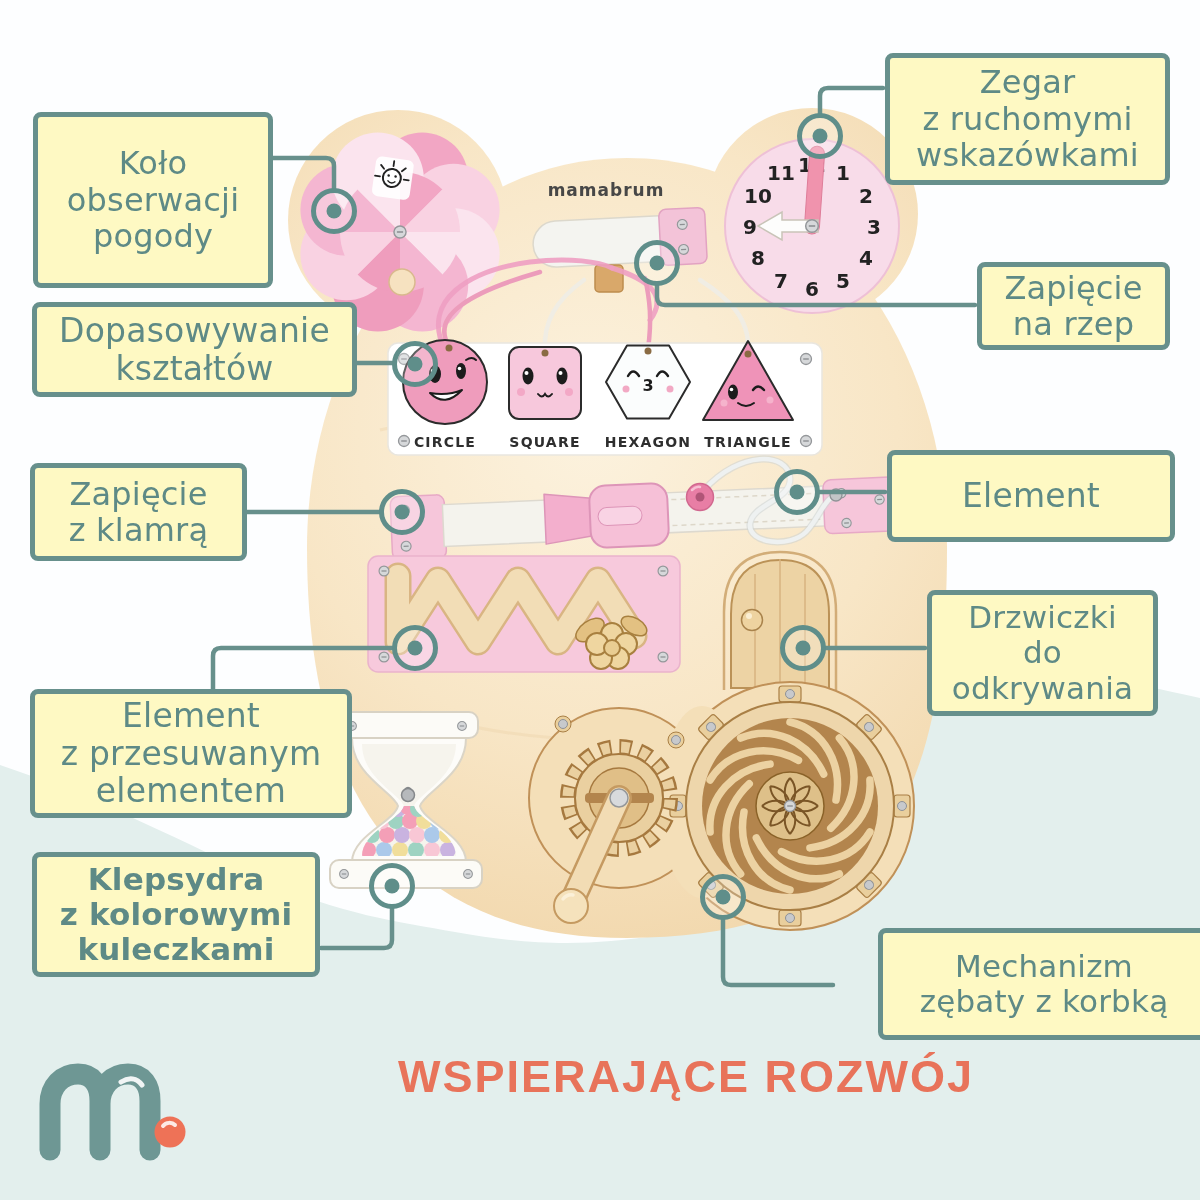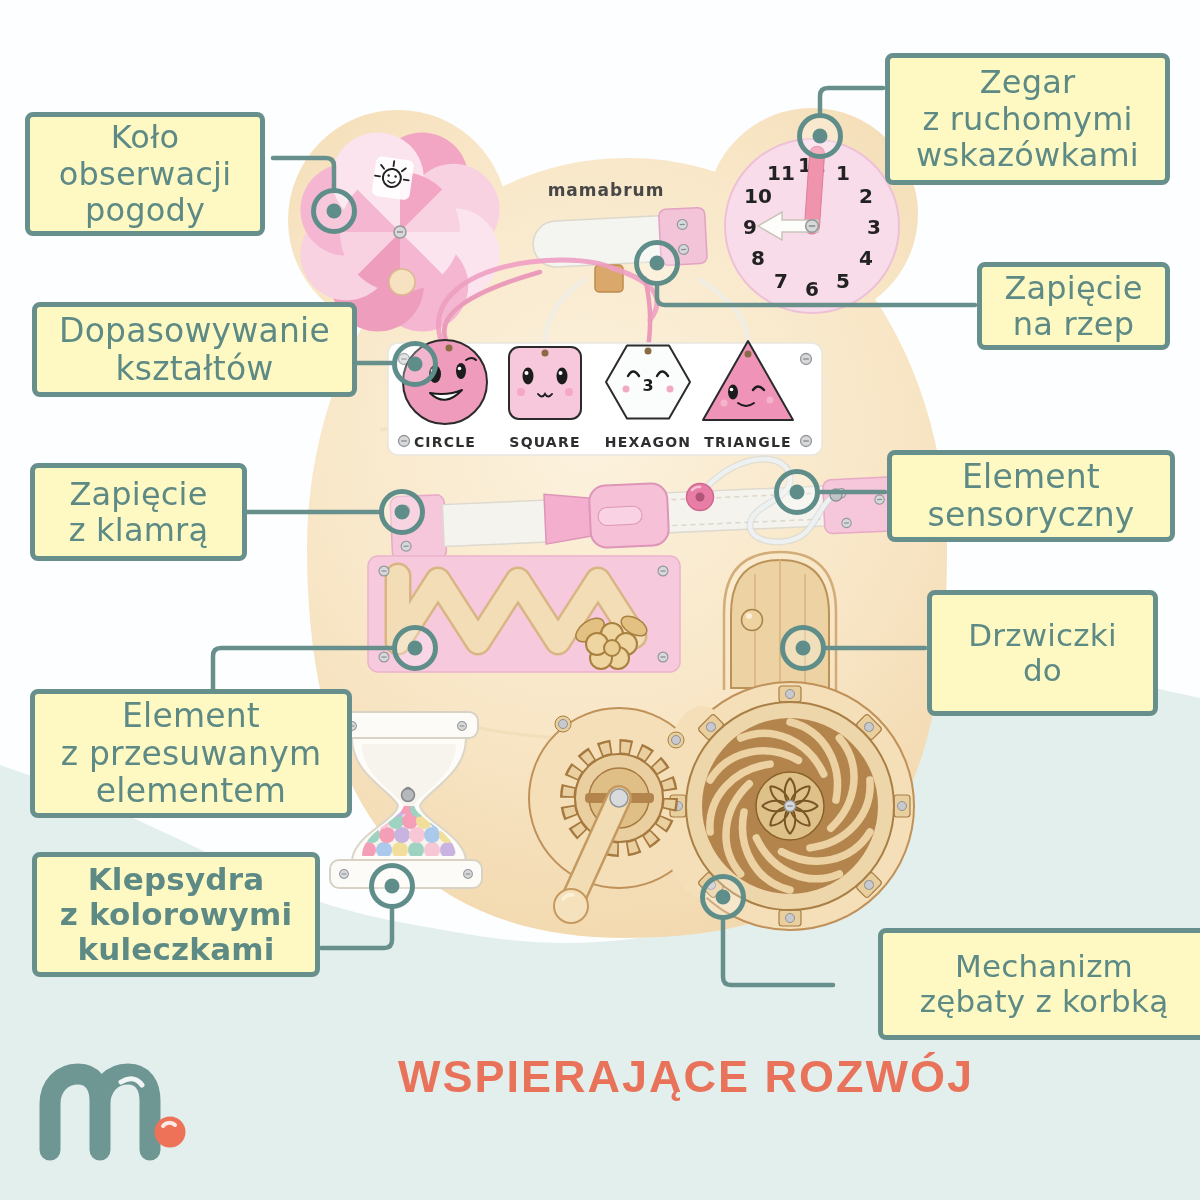--- a/index.html
+++ b/index.html
@@ -2,21 +2,21 @@
 <html><head>
 <meta charset="utf-8">
 <style>
   html,body{margin:0;padding:0;background:#fff;}
   .canvas{position:relative;width:1200px;height:1200px;background:#fdfeff;overflow:hidden;
           font-family:"DejaVu Sans",sans-serif;}
   svg.scene{position:absolute;left:0;top:0;z-index:1;}
   .callout{position:absolute;z-index:3;background:#fef9c3;border:5px solid #67908c;border-radius:8px;
            color:#5e8a86;display:flex;flex-direction:column;align-items:center;justify-content:center;
            text-align:center;font-weight:500;line-height:1.14;letter-spacing:.2px;box-sizing:border-box;}
-  .co-1{left:25px;top:112px;width:240px;height:124px;font-size:32px;}
+  .co-1{left:33px;top:112px;width:240px;height:176px;font-size:32px;}
   .co-2{left:885px;top:53px;width:285px;height:132px;font-size:32px;}
   .co-3{left:32px;top:302px;width:325px;height:95px;font-size:33px;}
   .co-4{left:977px;top:262px;width:193px;height:88px;font-size:32px;}
   .co-5{left:30px;top:463px;width:217px;height:98px;font-size:32px;}
   .co-6{left:887px;top:450px;width:288px;height:92px;font-size:33px;justify-content:center;}
   .co-7{left:927px;top:590px;width:231px;height:126px;font-size:31px;}
   .co-8{left:30px;top:689px;width:322px;height:129px;font-size:33px;}
   .co-9{left:32px;top:852px;width:288px;height:125px;font-size:31px;font-weight:bold;}
   .co-10{left:835px;top:928px;width:332px;height:112px;font-size:31px;margin-left:43px;}
   .footer-heading{position:absolute;left:398px;top:1042px;z-index:3;color:#e8735a;
@@ -445,25 +445,25 @@
 <div class="callout co-4">
   <div>Zapięcie</div>
   <div>na rzep</div>
 </div>
 <div class="callout co-5">
   <div>Zapięcie</div>
   <div>z klamrą</div>
 </div>
 <div class="callout co-6">
   <div>Element</div>
-  <div>sensoryczny</div>
 </div>
 <div class="callout co-7">
   <div>Drzwiczki</div>
   <div>do</div>
+  <div>odkrywania</div>
 </div>
 <div class="callout co-8">
   <div>Element</div>
   <div>z przesuwanym</div>
   <div>elementem</div>
 </div>
 <div class="callout co-9">
   <div>Klepsydra</div>
   <div>z kolorowymi</div>
   <div>kuleczkami</div>

